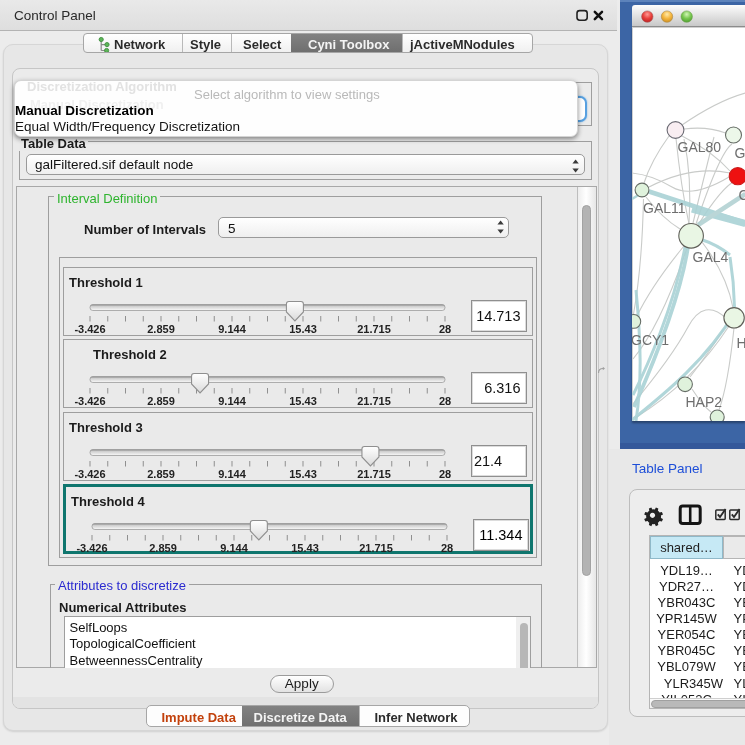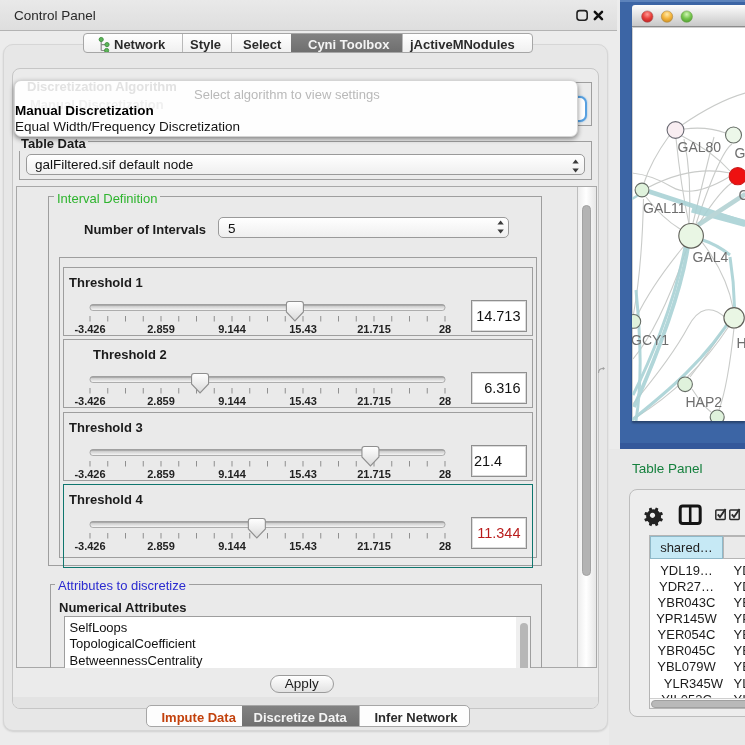--- a/index.html
+++ b/index.html
@@ -210,21 +210,21 @@
         <text x="97.00" y="65" font-size="11" font-weight="bold" fill="#222" text-anchor="middle" font-family="Liberation Sans, sans-serif">2.859</text>
         <text x="168.00" y="65" font-size="11" font-weight="bold" fill="#222" text-anchor="middle" font-family="Liberation Sans, sans-serif">9.144</text>
         <text x="239.00" y="65" font-size="11" font-weight="bold" fill="#222" text-anchor="middle" font-family="Liberation Sans, sans-serif">15.43</text>
         <text x="310.00" y="65" font-size="11" font-weight="bold" fill="#222" text-anchor="middle" font-family="Liberation Sans, sans-serif">21.715</text>
         <text x="381.00" y="65" font-size="11" font-weight="bold" fill="#222" text-anchor="middle" font-family="Liberation Sans, sans-serif">28</text>
       <path d="M 297.94,36 a2.5,2.5 0 0 1 2.5,-2.5 h12 a2.5,2.5 0 0 1 2.5,2.5 v8 l-8.5,9 l-8.5,-9 z" fill="url(#thg)" stroke="#8f8f8f" stroke-width="1.1"></path>
     </svg>
     <div class="abs" style="left:406.5px;top:32px;width:56px;height:32px;background:#fff;border:1px solid #8f8f8f;box-shadow:inset 0 0 0 1px #dcdcdc;text-align:center;padding-right:21px;font-size:14.5px;color:#111;line-height:30px;">21.4</div>
   </div>
 
-  <div class="abs" style="left:63px;top:484.0px;width:470px;height:84px;border:1px solid #0f766e;">
+  <div class="abs" style="left:63px;top:484.0px;width:470px;height:70px;border:3px solid #0f766e;">
     <div class="abs b13" style="left:5px;top:7px;">Threshold 4</div>
     <svg class="abs" style="left:0;top:0;" width="468" height="68" viewBox="0 0 468 68">
       <defs>
         <linearGradient id="gg3" x1="0" y1="0" x2="0" y2="1">
           <stop offset="0" stop-color="#7f7f7f"></stop>
             <stop offset="0.3" stop-color="#cecece"></stop>
             <stop offset="1" stop-color="#fafafa"></stop>
         </linearGradient>
         <linearGradient id="thg" x1="0" y1="0" x2="0" y2="1">
           <stop offset="0" stop-color="#ffffff"></stop>
@@ -254,21 +254,21 @@
         <line x1="363.25" y1="48" x2="363.25" y2="53.5" stroke="#8f8f8f" stroke-width="1"></line>
         <line x1="381.00" y1="48" x2="381.00" y2="53.5" stroke="#8f8f8f" stroke-width="1"></line>
       <text x="26.00" y="65" font-size="11" font-weight="bold" fill="#222" text-anchor="middle" font-family="Liberation Sans, sans-serif">-3.426</text>
         <text x="97.00" y="65" font-size="11" font-weight="bold" fill="#222" text-anchor="middle" font-family="Liberation Sans, sans-serif">2.859</text>
         <text x="168.00" y="65" font-size="11" font-weight="bold" fill="#222" text-anchor="middle" font-family="Liberation Sans, sans-serif">9.144</text>
         <text x="239.00" y="65" font-size="11" font-weight="bold" fill="#222" text-anchor="middle" font-family="Liberation Sans, sans-serif">15.43</text>
         <text x="310.00" y="65" font-size="11" font-weight="bold" fill="#222" text-anchor="middle" font-family="Liberation Sans, sans-serif">21.715</text>
         <text x="381.00" y="65" font-size="11" font-weight="bold" fill="#222" text-anchor="middle" font-family="Liberation Sans, sans-serif">28</text>
       <path d="M 184.35,36 a2.5,2.5 0 0 1 2.5,-2.5 h12 a2.5,2.5 0 0 1 2.5,2.5 v8 l-8.5,9 l-8.5,-9 z" fill="url(#thg)" stroke="#8f8f8f" stroke-width="1.1"></path>
     </svg>
-    <div class="abs" style="left:406.5px;top:32px;width:56px;height:32px;background:#fff;border:1px solid #8f8f8f;box-shadow:inset 0 0 0 1px #dcdcdc;text-align:right;padding-right:5px;font-size:14.5px;color:#b91c1c;line-height:30px;">11.344</div>
+    <div class="abs" style="left:406.5px;top:32px;width:56px;height:32px;background:#fff;border:1px solid #8f8f8f;box-shadow:inset 0 0 0 1px #dcdcdc;text-align:right;padding-right:5px;font-size:14.5px;color:#000000;line-height:30px;">11.344</div>
   </div>
 
   <div class="abs" style="left:50px;top:584px;width:492px;height:84px;border:1px solid #9e9e9e;border-bottom:none;"></div>
   <div class="abs" style="left:55px;top:578px;background:#eaeaea;padding:0 3px;font-size:13px;color:#2b2bd0;">Attributes to discretize</div>
   <div class="abs b13" style="left:59px;top:599.5px;">Numerical Attributes</div>
   <div class="abs" style="left:64px;top:615.5px;width:466.5px;height:52px;background:#ffffff;border:1px solid #9e9e9e;border-bottom:none;overflow:hidden;">
     <div class="abs" style="left:4.5px;top:3px;font-size:13px;color:#111;">SelfLoops</div>
     <div class="abs" style="left:4.5px;top:19.8px;font-size:13px;color:#111;">TopologicalCoefficient</div>
     <div class="abs" style="left:4.5px;top:36.6px;font-size:13px;color:#111;">BetweennessCentrality</div>
     <div class="abs" style="left:450.5px;top:0;width:16px;height:52px;background:#efefef;"></div>
@@ -378,21 +378,21 @@
       <text x="106.5" y="172.5">C</text>
       <text x="11" y="185.5">GAL11</text>
       <text x="60.5" y="234.8">GAL4</text>
       <text x="-1" y="317.8">GCY1</text>
       <text x="104.5" y="321">H</text>
       <text x="53.5" y="380.3">HAP2</text>
     </g>
   </svg>
 
   <div class="abs" style="left:609px;top:449px;width:136px;height:296px;background:#e8e8e8;"></div>
-  <div class="abs" style="left:632px;top:461px;font-size:13.5px;color:#15803d;">Table Panel</div>
+  <div class="abs" style="left:632px;top:461px;font-size:13.5px;color:#1d4ed8;">Table Panel</div>
   <div class="abs" style="left:628.5px;top:489px;width:130px;height:227.5px;background:#ededed;border:1px solid #bdbdbd;border-radius:8px;"></div>
 
   <svg class="abs" style="left:640px;top:500px;" width="105" height="28" viewBox="0 0 105 28">
     <g fill="#222" transform="translate(1,2.2)">
       <path d="M10.3 5.2 l1.1 2.1 a5.6 5.6 0 0 1 2.4 0 l1.1-2.1 2.4 1.1 -0.4 2.3 a5.6 5.6 0 0 1 1.7 1.7 l2.3-0.4 1.1 2.4 -2.1 1.1 a5.6 5.6 0 0 1 0 2.4 l2.1 1.1 -1.1 2.4 -2.3-0.4 a5.6 5.6 0 0 1 -1.7 1.7 l0.4 2.3 -2.4 1.1 -1.1-2.1 a5.6 5.6 0 0 1 -2.4 0 l-1.1 2.1 -2.4-1.1 0.4-2.3 a5.6 5.6 0 0 1 -1.7-1.7 l-2.3 0.4 -1.1-2.4 2.1-1.1 a5.6 5.6 0 0 1 0-2.4 l-2.1-1.1 1.1-2.4 2.3 0.4 a5.6 5.6 0 0 1 1.7-1.7 l-0.4-2.3 z M11.5 10.5 a2.6 2.6 0 1 0 0.001 0 z"></path>
     </g>
     <rect x="40.2" y="6.1" width="20" height="17.5" rx="2.6" fill="none" stroke="#151515" stroke-width="3"></rect>
     <line x1="50.2" y1="5" x2="50.2" y2="23.5" stroke="#151515" stroke-width="2.6"></line>
     <g stroke="#2a2a2a" fill="none">
       <rect x="75.8" y="10" width="9.4" height="9.4" rx="0.8" stroke-width="1.5"></rect>

